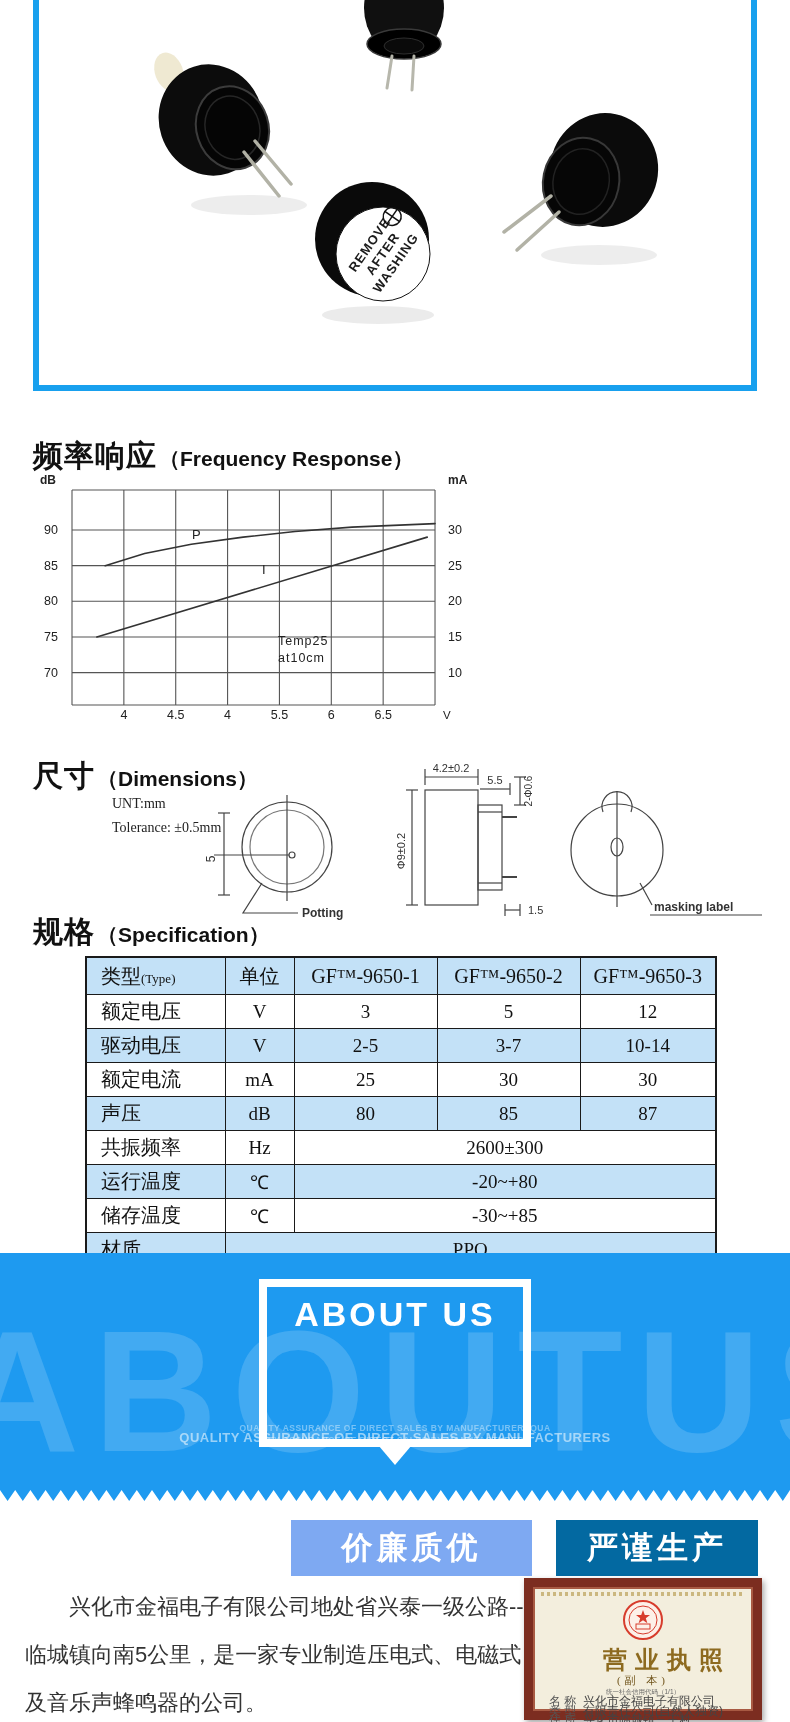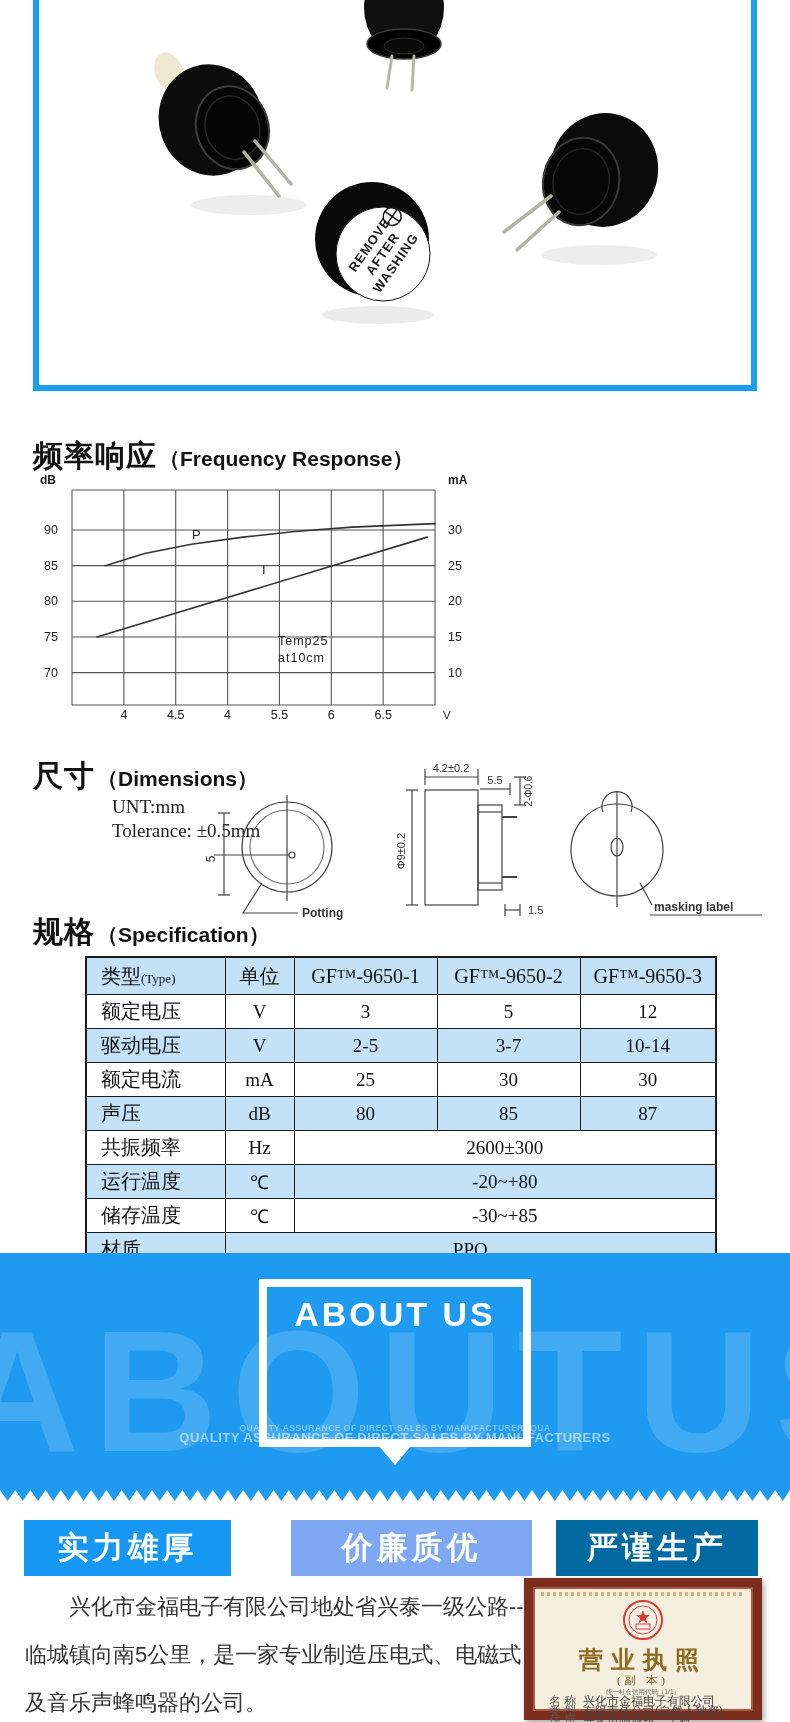--- a/index.html
+++ b/index.html
@@ -10,21 +10,21 @@
     border:6px solid #18a0ee;border-top:none;background:#fff;}
   #photo-svg{display:block;}
 
   
   .sec-title{position:absolute;left:33px;color:#111;white-space:nowrap;}
   .sec-title .cn{font-size:30px;font-weight:900;letter-spacing:1px;}
   .sec-title .en{font-size:21px;font-weight:700;margin-left:2px;}
   #freq-title{top:436px;}
   #dims-title{top:756px;}
   #spec-title{top:912px;}
-  .dim-note{position:absolute;left:112px;font-family:"Liberation Serif",serif;font-size:19px;color:#222;}
+  .dim-note{position:absolute;left:112px;font-family:"Liberation Serif",serif;font-size:14px;color:#222;}
 
   #freq-chart{position:absolute;left:0;top:440px;}
   #dims-svg{position:absolute;left:0;top:755px;}
 
   
   #spec-table{position:absolute;left:85px;top:956px;width:630px;border-collapse:collapse;
     font-family:"Liberation Serif",serif;color:#111;table-layout:fixed;}
   #spec-table th,#spec-table td{border:1px solid #1a1a1a;height:24px;font-size:19px;
     text-align:center;font-weight:normal;padding:3px;overflow:hidden;white-space:nowrap;}
   #spec-table th{height:30px;font-size:20px;}
@@ -61,21 +61,21 @@
   #company-para{position:absolute;left:25px;top:1592px;width:485px;color:#333;}
   .para-line{font-size:22px;height:22px;margin-bottom:26px;white-space:nowrap;}
 
   
   #license{position:absolute;left:524px;top:1578px;width:238px;height:142px;box-sizing:border-box;
       border:9px solid #7c2d20;background:#f3eedd;box-shadow:inset 0 0 0 2px #a85a43, 2px 3px 6px rgba(0,0,0,0.35);}
   #lic-perf{position:absolute;left:8px;right:8px;top:5px;height:4px;
       background:repeating-linear-gradient(90deg,#cbb77f 0 3px,transparent 3px 6px);}
   #lic-emblem{position:absolute;left:50%;top:11px;transform:translateX(-50%);}
   #lic-title{position:absolute;left:0;top:57px;width:100%;text-align:center;font-size:24px;font-weight:900;
-      color:#8d6a1f;letter-spacing:8px;font-family:"Liberation Serif",serif;white-space:nowrap;}
+      color:#8d6a1f;letter-spacing:8px;font-family:"Liberation Serif",serif;white-space:nowrap;padding-left:24px;}
   #lic-sub{position:absolute;left:0;top:86px;width:100%;text-align:center;font-size:11px;color:#6f531a;
       letter-spacing:4px;font-family:"Liberation Serif",serif;}
   #lic-code{position:absolute;left:0;top:101px;width:100%;text-align:center;font-size:6.5px;color:#666;}
   #lic-rows{position:absolute;left:16px;top:110px;right:10px;}
   .lic-row{display:flex;font-size:12px;color:#444;line-height:9.5px;white-space:nowrap;}
   .lic-row .k{width:34px;color:#555;}
 </style>
 </head>
 <body>
 
@@ -324,21 +324,20 @@
           <div class="tiny" style="top: 170px;">QUALITY ASSURANCE OF DIRECT SALES BY MANUFACTURERSQUA</div>
           <div class="tiny" style="top: 182px;">LITY ASSURANCE OF DIRECT SALES BY MANUFACTURERS</div>
         </div>
       <div id="frame-triangle"></div>
     </div>
     <svg id="zigzag" width="790" height="12" viewBox="0 0 790 12">
         <polygon points="0,0 7.6,11 15.2,0 22.799999999999997,11 30.4,0 38,11 45.599999999999994,0 53.199999999999996,11 60.8,0 68.39999999999999,11 76,0 83.6,11 91.2,0 98.8,11 106.4,0 114,11 121.60000000000001,0 129.20000000000002,11 136.8,0 144.4,11 152,0 159.6,11 167.2,0 174.79999999999998,11 182.39999999999998,0 189.99999999999997,11 197.59999999999997,0 205.19999999999996,11 212.79999999999995,0 220.39999999999995,11 227.99999999999994,0 235.59999999999994,11 243.19999999999993,0 250.79999999999993,11 258.3999999999999,0 265.99999999999994,11 273.5999999999999,0 281.19999999999993,11 288.7999999999999,0 296.3999999999999,11 303.9999999999999,0 311.5999999999999,11 319.1999999999999,0 326.7999999999999,11 334.39999999999986,0 341.9999999999999,11 349.59999999999985,0 357.1999999999999,11 364.79999999999984,0 372.39999999999986,11 379.99999999999983,0 387.59999999999985,11 395.1999999999998,0 402.79999999999984,11 410.3999999999998,0 417.99999999999983,11 425.5999999999998,0 433.1999999999998,11 440.7999999999998,0 448.3999999999998,11 455.9999999999998,0 463.5999999999998,11 471.19999999999976,0 478.7999999999998,11 486.39999999999975,0 493.9999999999998,11 501.59999999999974,0 509.19999999999976,11 516.7999999999997,0 524.3999999999997,11 531.9999999999998,0 539.5999999999998,11 547.1999999999998,0 554.7999999999998,11 562.3999999999999,0 569.9999999999999,11 577.5999999999999,0 585.1999999999999,11 592.8,0 600.4,11 608,0 615.6,11 623.2,0 630.8000000000001,11 638.4000000000001,0 646.0000000000001,11 653.6000000000001,0 661.2000000000002,11 668.8000000000002,0 676.4000000000002,11 684.0000000000002,0 691.6000000000003,11 699.2000000000003,0 706.8000000000003,11 714.4000000000003,0 722.0000000000003,11 729.6000000000004,0 737.2000000000004,11 744.8000000000004,0 752.4000000000004,11 760.0000000000005,0 767.6000000000005,11 775.2000000000005,0 782.8000000000005,11 790,0 " fill="#1e9af0"></polygon>
       </svg>
   </div>
 
-  <div class="feature-btn" id="fb1">实力雄厚</div>
   <div class="feature-btn" id="fb2">价廉质优</div>
   <div class="feature-btn" id="fb3">严谨生产</div>
 
   <div id="company-para">
       <div class="para-line" style="text-indent: 2em;">兴化市金福电子有限公司地处省兴泰一级公路--</div>
       <div class="para-line">临城镇向南5公里，是一家专业制造压电式、电磁式</div>
       <div class="para-line">及音乐声蜂鸣器的公司。</div>
     </div>
 
   <div id="license">

